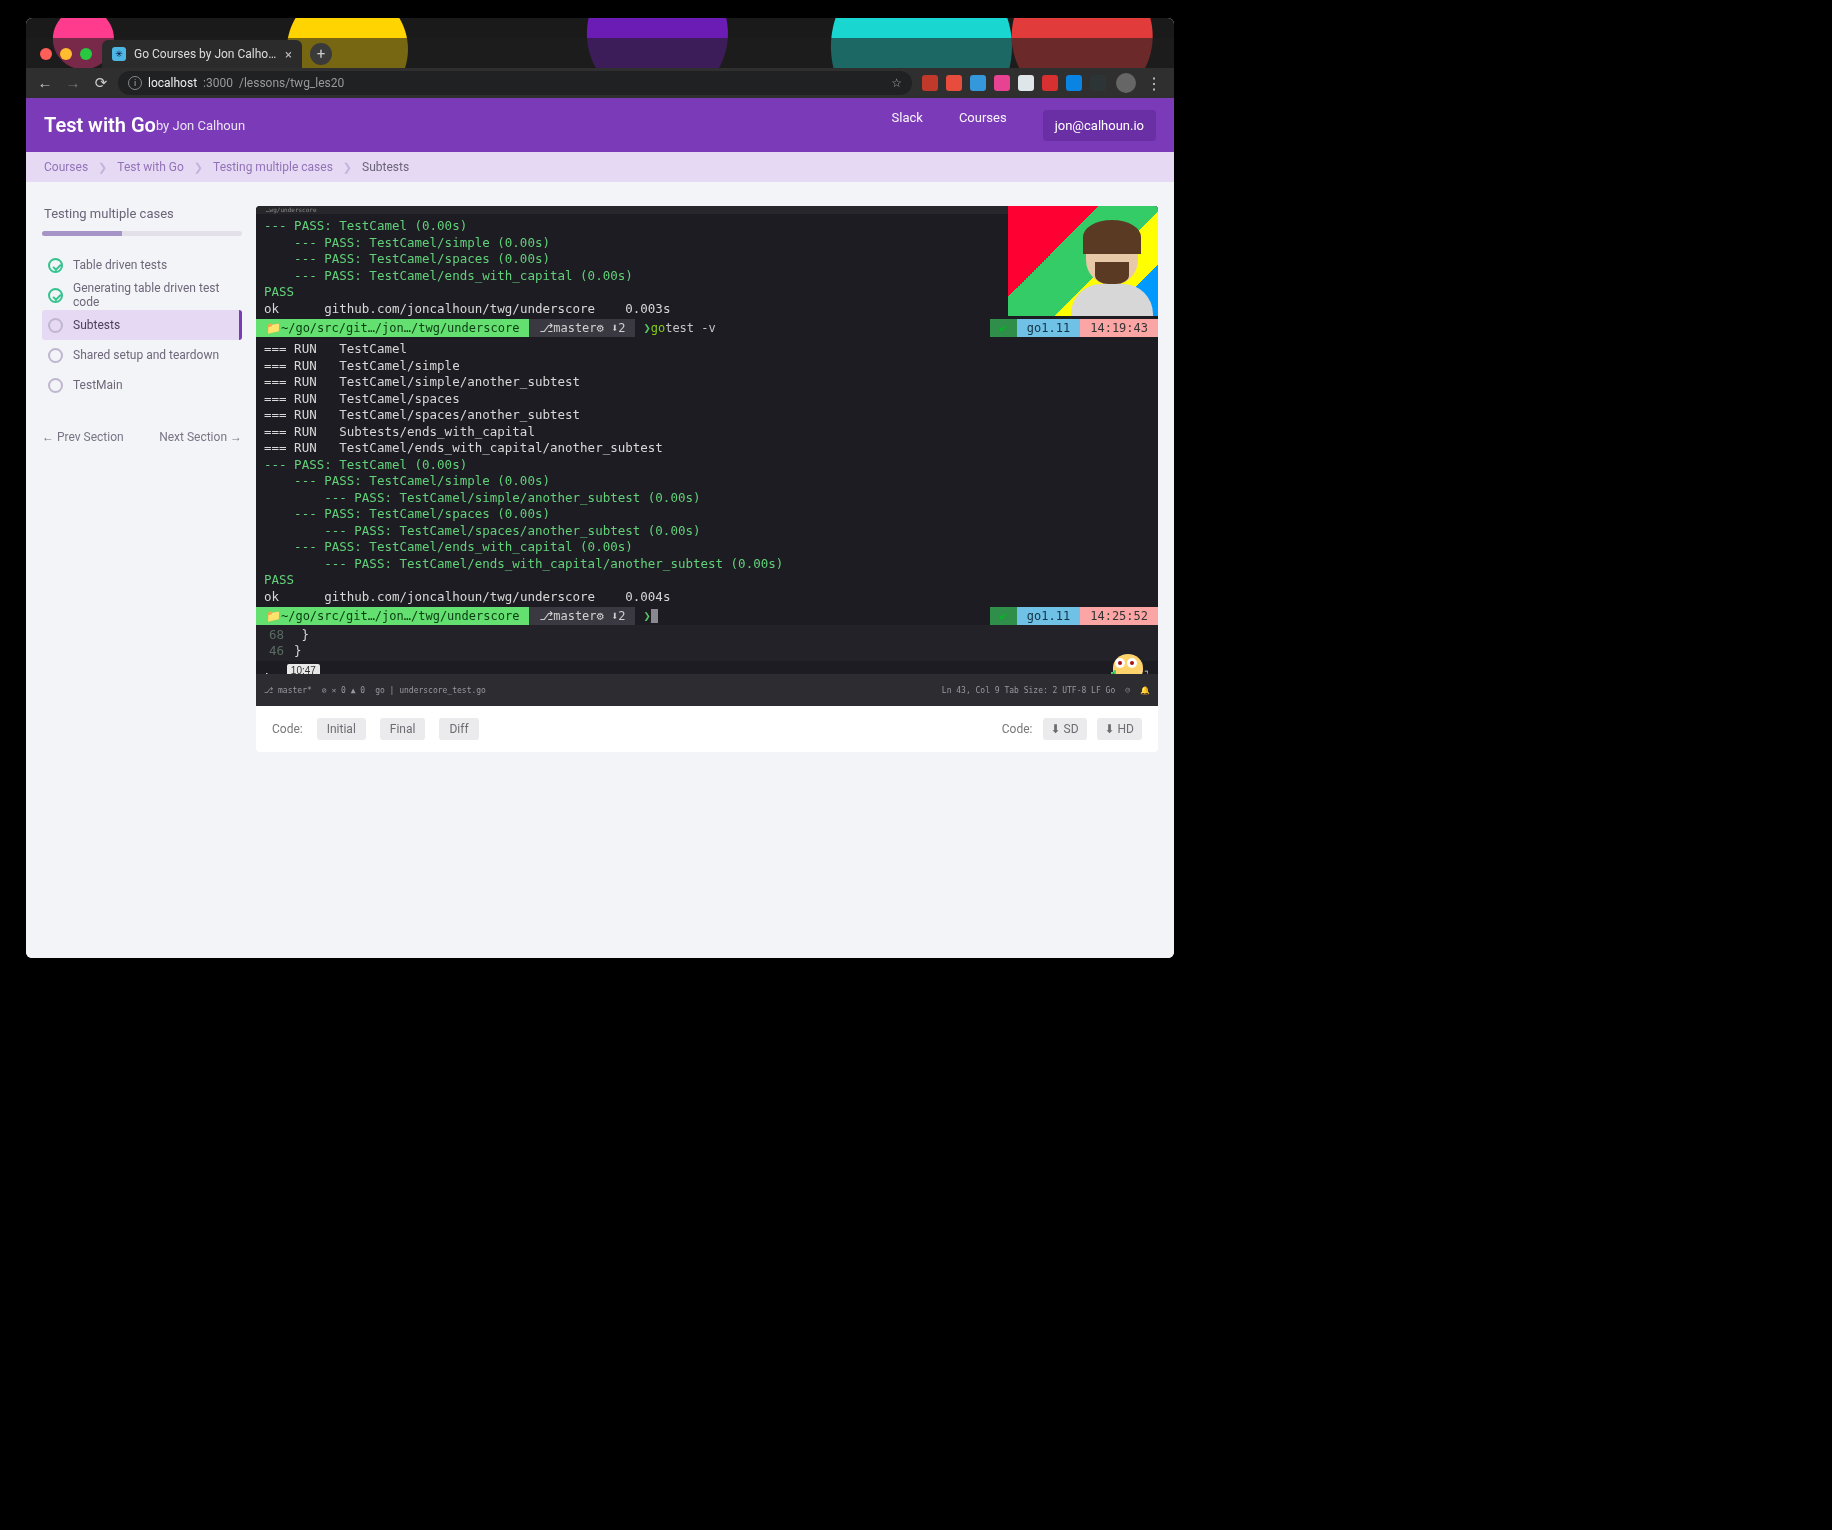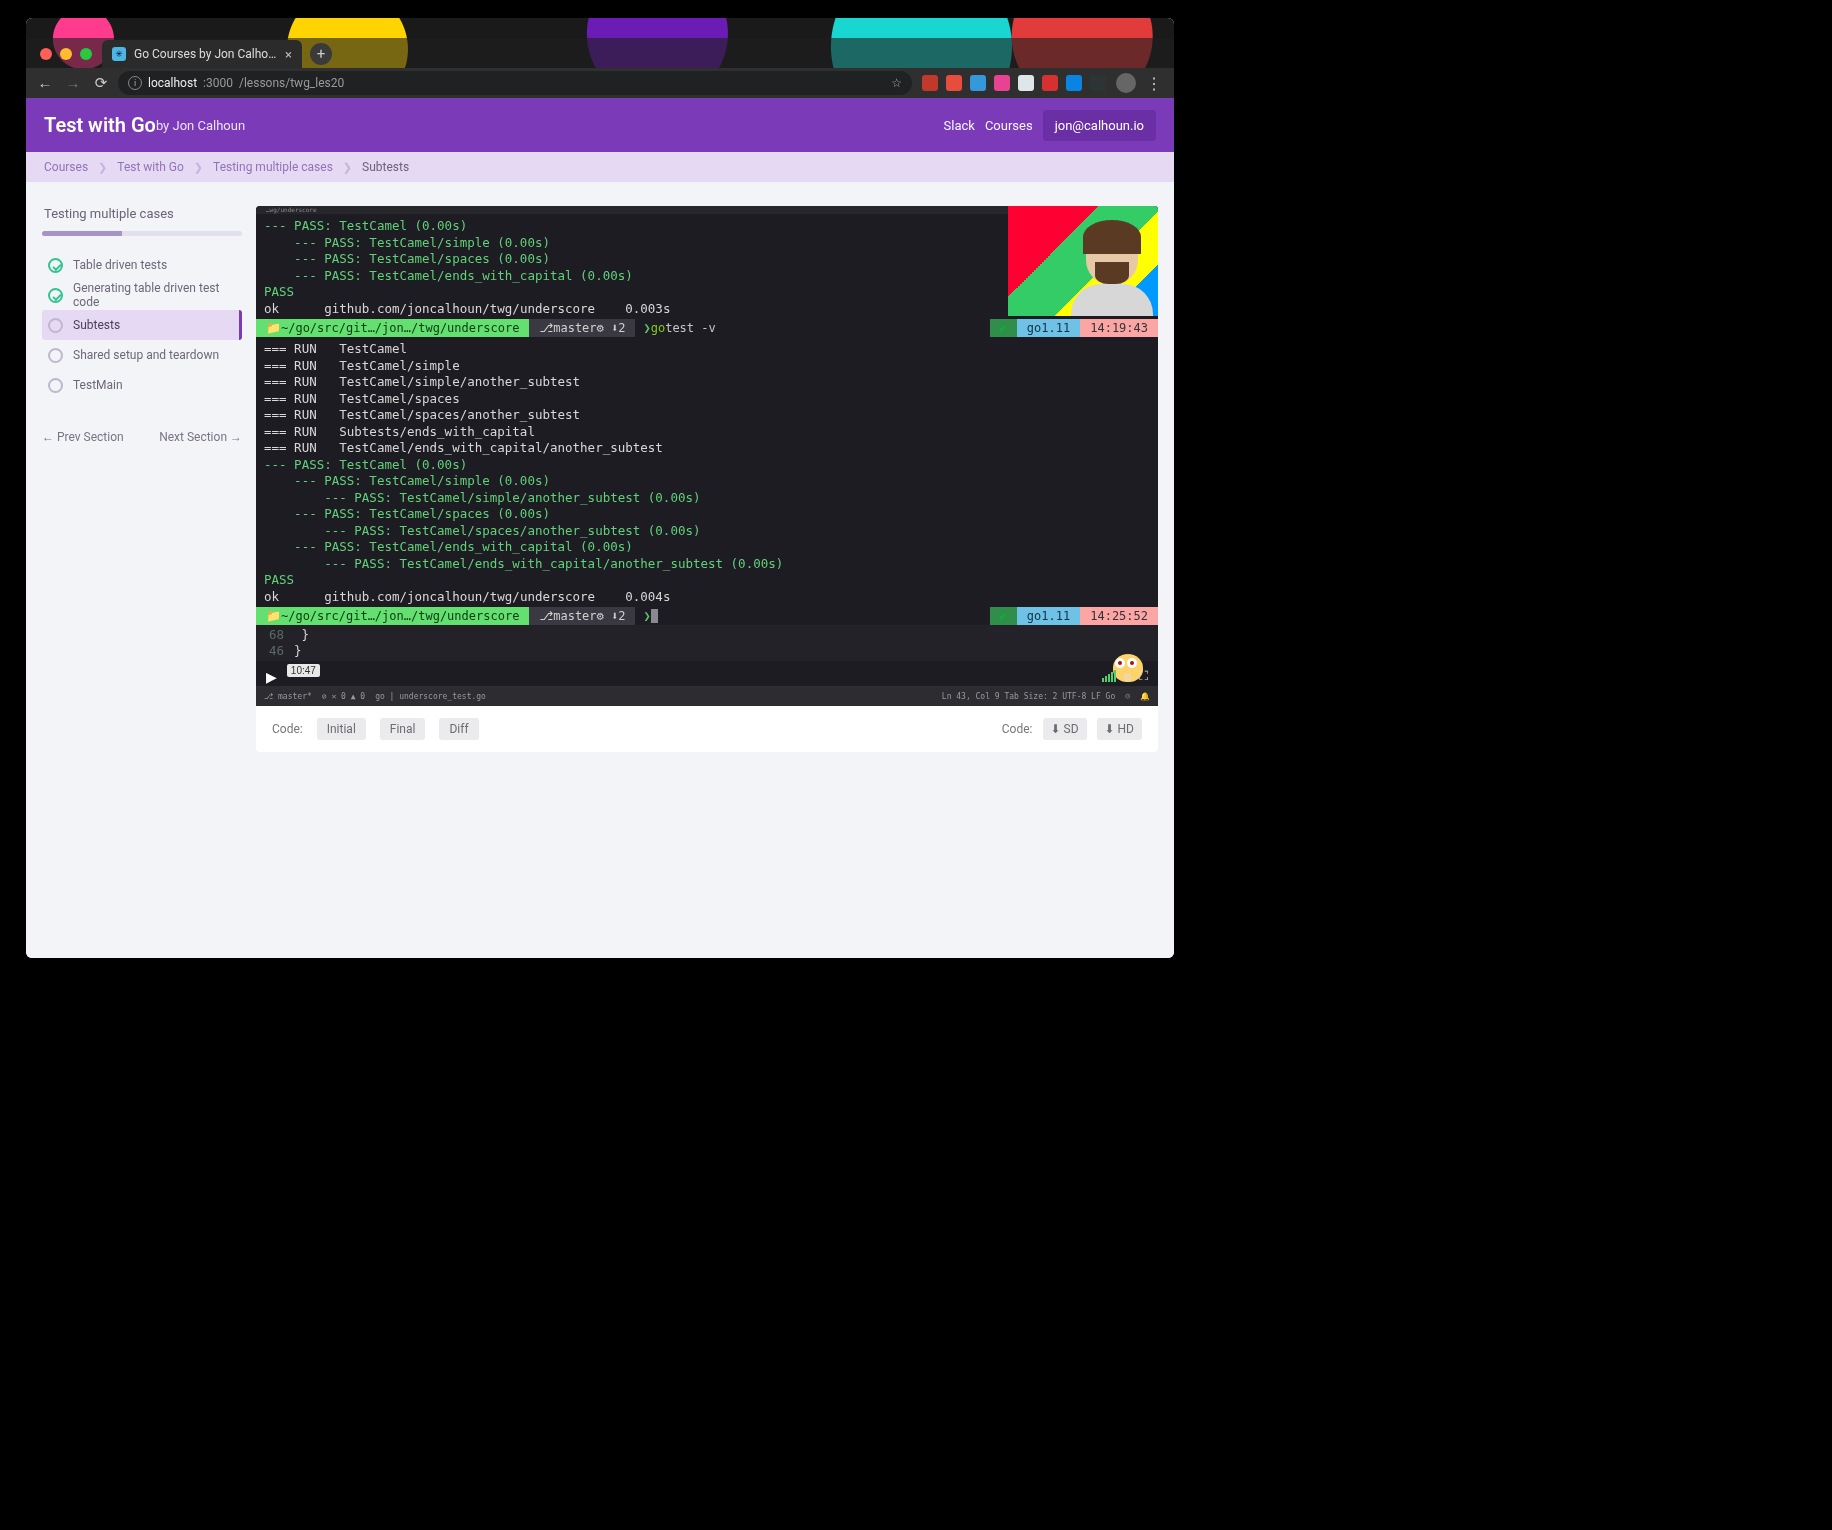--- a/index.html
+++ b/index.html
@@ -80,21 +80,21 @@
     overflow:hidden;
   }
 
   .header {
     background:#7b3ab8; 
     height:54px; display:flex; align-items:center; padding:0 18px;
     color:#fff;
   }
   .header .brand{font-size:20px;font-weight:600}
   .header .by{font-size:13px;opacity:.85;}
-  .header .navlinks{margin-left:auto;display:flex;gap:10px;align-items:center;font-size:13px}
+  .header .navlinks{margin-left:auto;display:flex;gap:36px;font-size:13px}
   .header .navlinks a{color:#fff;opacity:.95;cursor:pointer}
   .acct{background:#6a2ea5;padding:8px 12px;border-radius:4px}
 
   .crumbs{
     background:#e6d9f4; height:30px; display:flex; align-items:center;
     padding:0 18px; font-size:12px; color:#9373b8; gap:10px;
   }
   .crumbs .c{cursor:pointer}
   .crumbs .cur{color:#6b6478}
   .crumbs .sep{color:#c6b3db;font-size:11px}
@@ -156,21 +156,21 @@
   .controls{position:absolute;left:0;right:0;bottom:18px;height:24px;display:flex;align-items:center;padding:0 10px;gap:10px}
   .play{color:#fff;font-size:18px;cursor:pointer}
   .timestamp{background:#e8e8e8;color:#333;font-size:10px;padding:1px 4px;border-radius:2px;font-family:-apple-system,sans-serif;margin-bottom:12px}
   .ctr-right{margin-left:auto;display:flex;gap:8px;align-items:center;color:#ddd}
   .eq{display:flex;gap:1px;align-items:flex-end;height:12px}
   .eq i{width:2px;background:#4fd169}
   .eq i:nth-child(1){height:4px}.eq i:nth-child(2){height:6px}.eq i:nth-child(3){height:8px}.eq i:nth-child(4){height:10px}.eq i:nth-child(5){height:12px}
   .gear{cursor:pointer}
   .full{cursor:pointer}
 
-  .statusbar{position:absolute;left:0;right:0;bottom:0;height:20px;background:#2d2c31;font-size:8px;color:#9a98a0;display:flex;align-items:center;padding:0 8px;gap:10px}
+  .statusbar{position:absolute;left:0;right:0;bottom:0;height:32px;background:#2d2c31;font-size:8px;color:#9a98a0;display:flex;align-items:center;padding:0 8px;gap:10px}
   .statusbar .r{margin-left:auto;display:flex;gap:10px}
 
   .gopher{position:absolute;right:10px;bottom:22px;width:40px;height:34px}
   .gopher .bod{width:30px;height:28px;background:#ffd36b;border-radius:50% 50% 45% 45%;position:absolute;left:5px;top:4px}
   .gopher .eye{width:10px;height:10px;background:#fff;border-radius:50%;position:absolute;top:4px}
   .gopher .eye.l{left:2px}.gopher .eye.r{left:14px}
   .gopher .pu{width:4px;height:4px;background:#a11;border-radius:50%;position:absolute;top:3px;left:3px}
 
   .webcam{position:absolute;right:0;top:0;width:150px;height:110px;background:linear-gradient(135deg,#f03 0 35%,#3c6 35% 60%,#ff0 60% 80%,#09f 80%);}
   .webcam .face{position:absolute;right:10px;top:14px;width:72px;height:92px}

